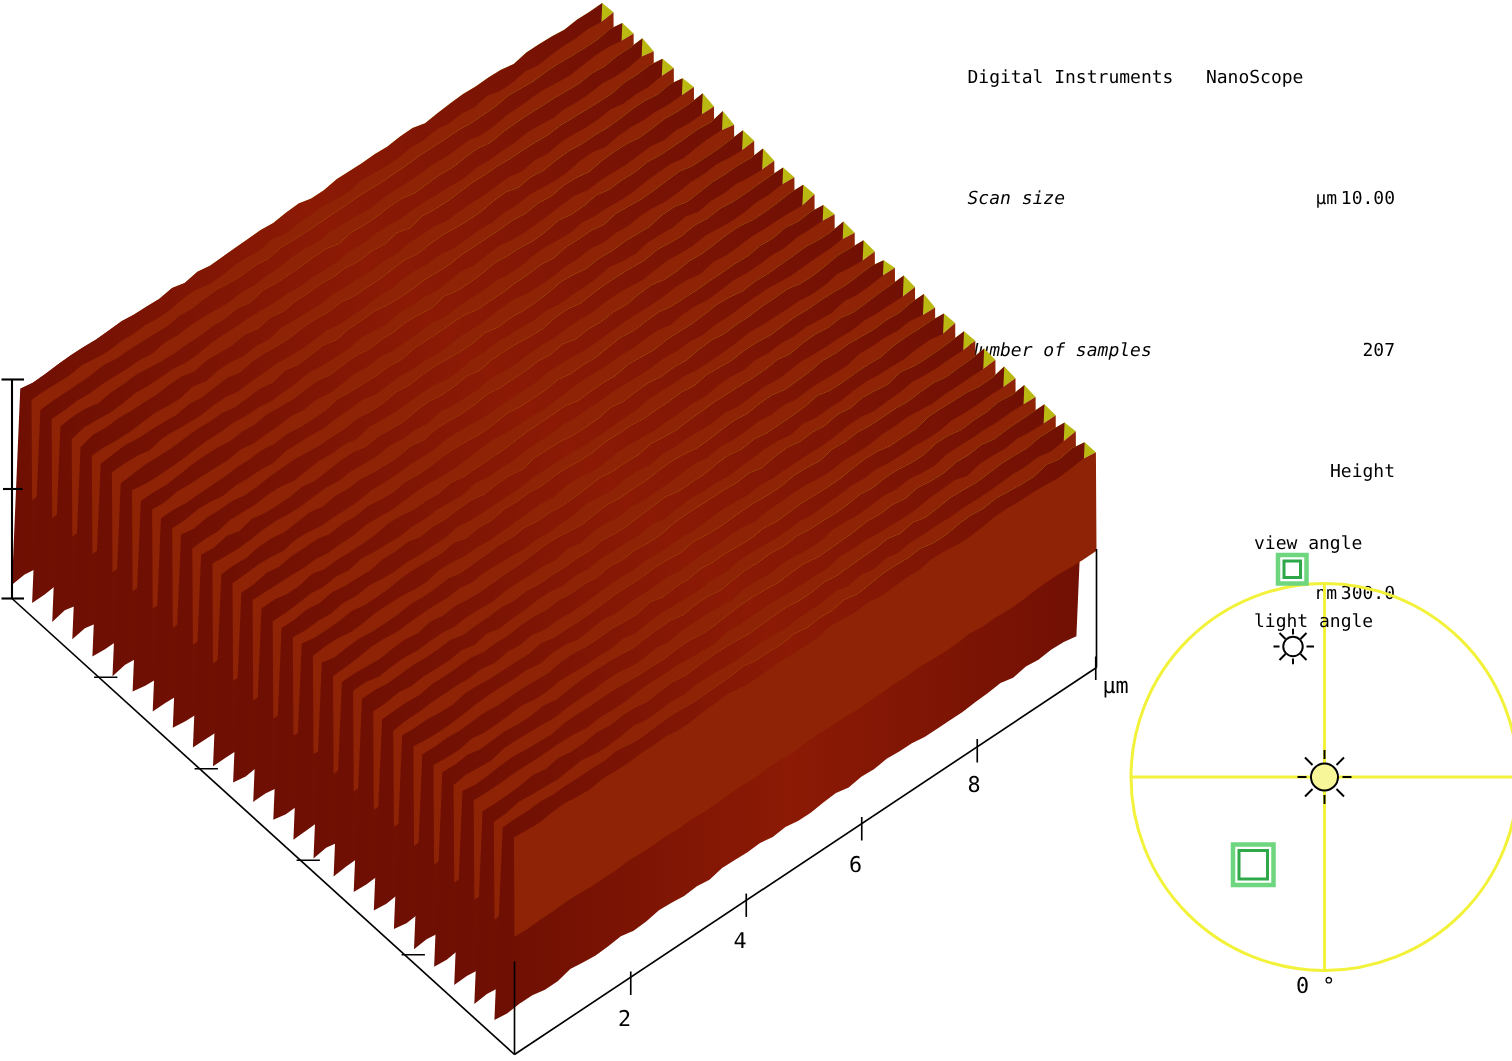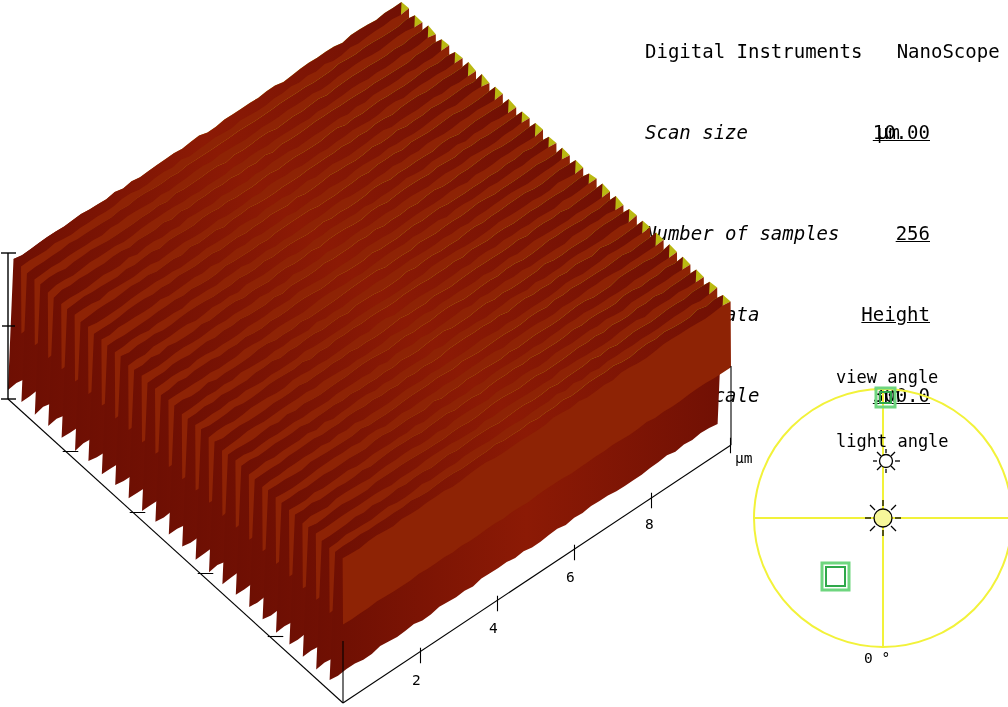--- a/index.html
+++ b/index.html
@@ -24,21 +24,21 @@
     height: 707px;
   }
 
   
   .header-block {
     position: absolute;
     left: 645px;
     top: 1px;
     width: 360px;
     font-family: "DejaVu Sans Mono", "Liberation Mono", monospace;
-    font-size: 19px;
+    font-size: 12px;
     line-height: 20.2px;
     letter-spacing: 0px;
     white-space: pre;
     color: #000000;
   }
   .header-title {
     display: block;
     height: 20.2px;
   }
   .header-row {
@@ -49,21 +49,20 @@
   .hdr-label {
     position: absolute;
     left: 0px;
     top: 0px;
     font-style: italic;
   }
   .hdr-value {
     position: absolute;
     top: 0px;
     text-align: right;
-    text-decoration: underline;
   }
   .hdr-unit {
     position: absolute;
     top: 0px;
     text-align: left;
   }
   
   .hdr-value { right: 75px; }
   .hdr-unit  { left: 232px; }
 
@@ -105,21 +104,21 @@
     color: #000000;
   }
   .scale-row { position: relative; display: block; height: 20.5px; }
 
   
   .angle-legend {
     position: absolute;
     left: 790px;
     top: 325px;
     font-family: "DejaVu Sans Mono", "Liberation Mono", monospace;
-    font-size: 17px;
+    font-size: 12px;
     color: #000000;
     white-space: pre;
   }
   .legend-row {
     position: relative;
     height: 24px;
     display: block;
   }
   .legend-icon {
     position: absolute;
@@ -154,21 +153,21 @@
 
     <span class="header-row">
       <span class="hdr-label">Scan size</span>
       <span class="hdr-value">10.00</span>
       <span class="hdr-unit">µm</span>
     </span>
 
 
     <span class="header-row">
       <span class="hdr-label">Number of samples</span>
-      <span class="hdr-value">256</span>
+      <span class="hdr-value">207</span>
       <span class="hdr-unit"></span>
     </span>
 
     <span class="header-row">
       <span class="hdr-label">Image Data</span>
       <span class="hdr-value">Height</span>
       <span class="hdr-unit"></span>
     </span>
 
     <span class="header-row">

